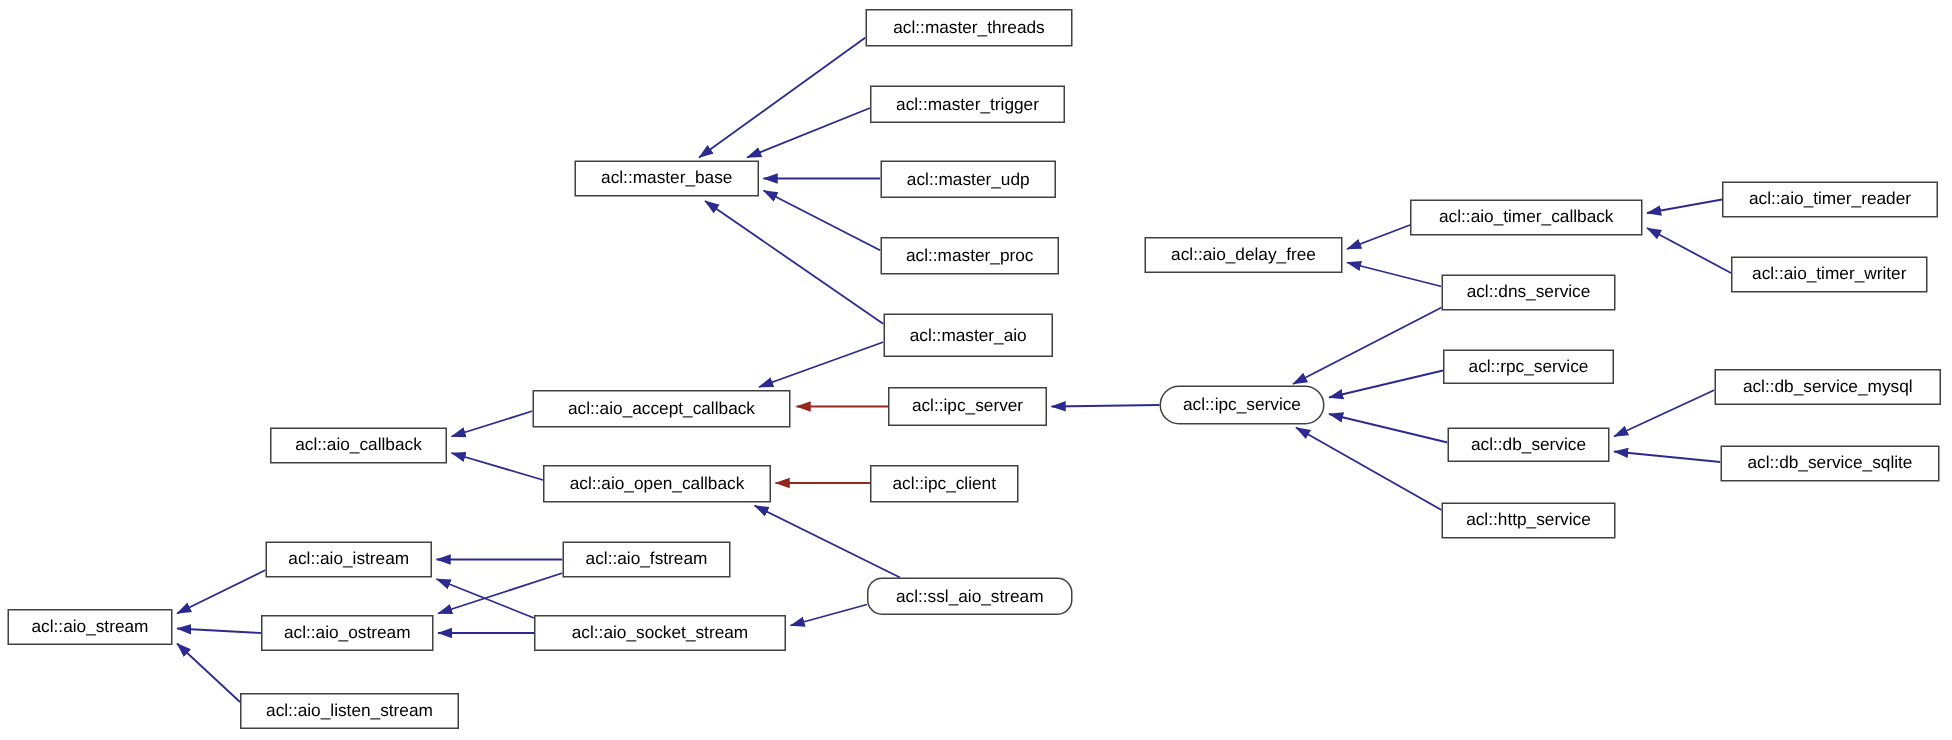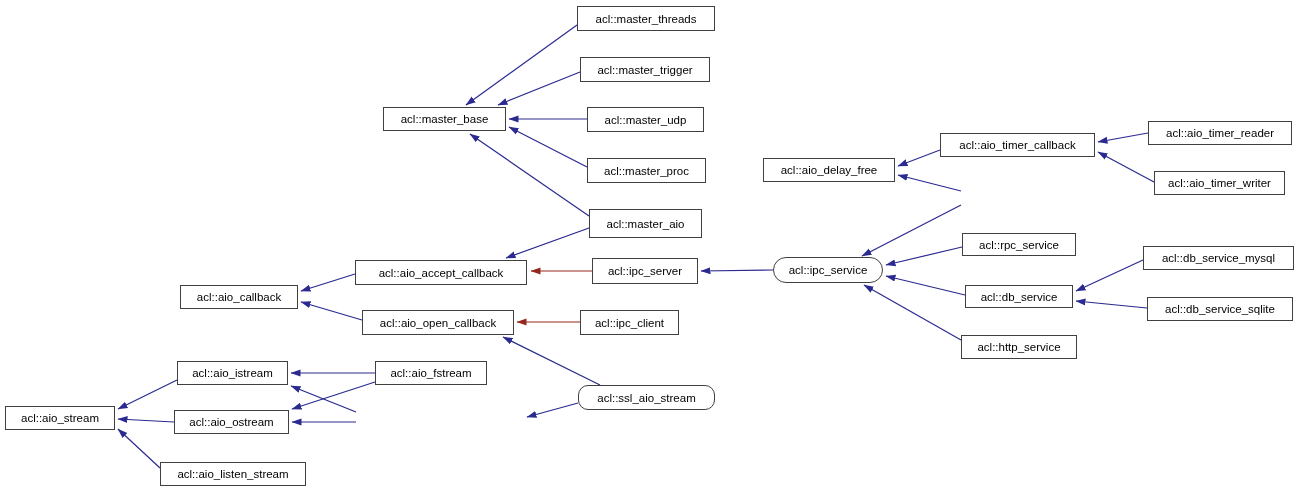--- a/index.html
+++ b/index.html
@@ -85,28 +85,30 @@
   <div class="node" style="left:587px;top:107px;width:117px;height:25px;">acl::master_udp</div>
   <div class="node" style="left:587px;top:158px;width:119px;height:25px;">acl::master_proc</div>
   <div class="node" style="left:589px;top:209px;width:113px;height:29px;">acl::master_aio</div>
   <div class="node" style="left:355px;top:260px;width:172px;height:25px;">acl::aio_accept_callback</div>
   <div class="node" style="left:592px;top:258px;width:106px;height:26px;">acl::ipc_server</div>
   <div class="node" style="left:180px;top:285px;width:118px;height:24px;">acl::aio_callback</div>
   <div class="node" style="left:362px;top:310px;width:152px;height:25px;">acl::aio_open_callback</div>
   <div class="node" style="left:580px;top:310px;width:99px;height:25px;">acl::ipc_client</div>
   <div class="node" style="left:763px;top:158px;width:132px;height:24px;">acl::aio_delay_free</div>
   <div class="node" style="left:940px;top:133px;width:155px;height:24px;">acl::aio_timer_callback</div>
+  <div class="node" style="left:961px;top:183px;width:116px;height:24px;">acl::dns_service</div>
   <div class="node" style="left:1148px;top:121px;width:144px;height:24px;">acl::aio_timer_reader</div>
   <div class="node" style="left:1154px;top:171px;width:131px;height:24px;">acl::aio_timer_writer</div>
   <div class="node" style="left:773px;top:257px;width:110px;height:26px;border-radius:13px;">acl::ipc_service</div>
   <div class="node" style="left:962px;top:233px;width:114px;height:23px;text-align:right;">acl::rpc_service</div>
   <div class="node" style="left:965px;top:285px;width:108px;height:23px;">acl::db_service</div>
   <div class="node" style="left:961px;top:335px;width:116px;height:24px;">acl::http_service</div>
   <div class="node" style="left:1143px;top:246px;width:151px;height:24px;">acl::db_service_mysql</div>
   <div class="node" style="left:1147px;top:297px;width:146px;height:24px;">acl::db_service_sqlite</div>
   <div class="node" style="left:177px;top:361px;width:111px;height:24px;">acl::aio_istream</div>
   <div class="node" style="left:375px;top:361px;width:112px;height:24px;">acl::aio_fstream</div>
   <div class="node" style="left:5px;top:406px;width:110px;height:24px;">acl::aio_stream</div>
   <div class="node" style="left:174px;top:410px;width:115px;height:24px;">acl::aio_ostream</div>
+  <div class="node" style="left:356px;top:410px;width:168px;height:24px;">acl::aio_socket_stream</div>
   <div class="node" style="left:578px;top:385px;width:137px;height:25px;border-radius:10px;">acl::ssl_aio_stream</div>
   <div class="node" style="left:160px;top:462px;width:146px;height:24px;">acl::aio_listen_stream</div>
 
 </div>
 
 </body></html>

